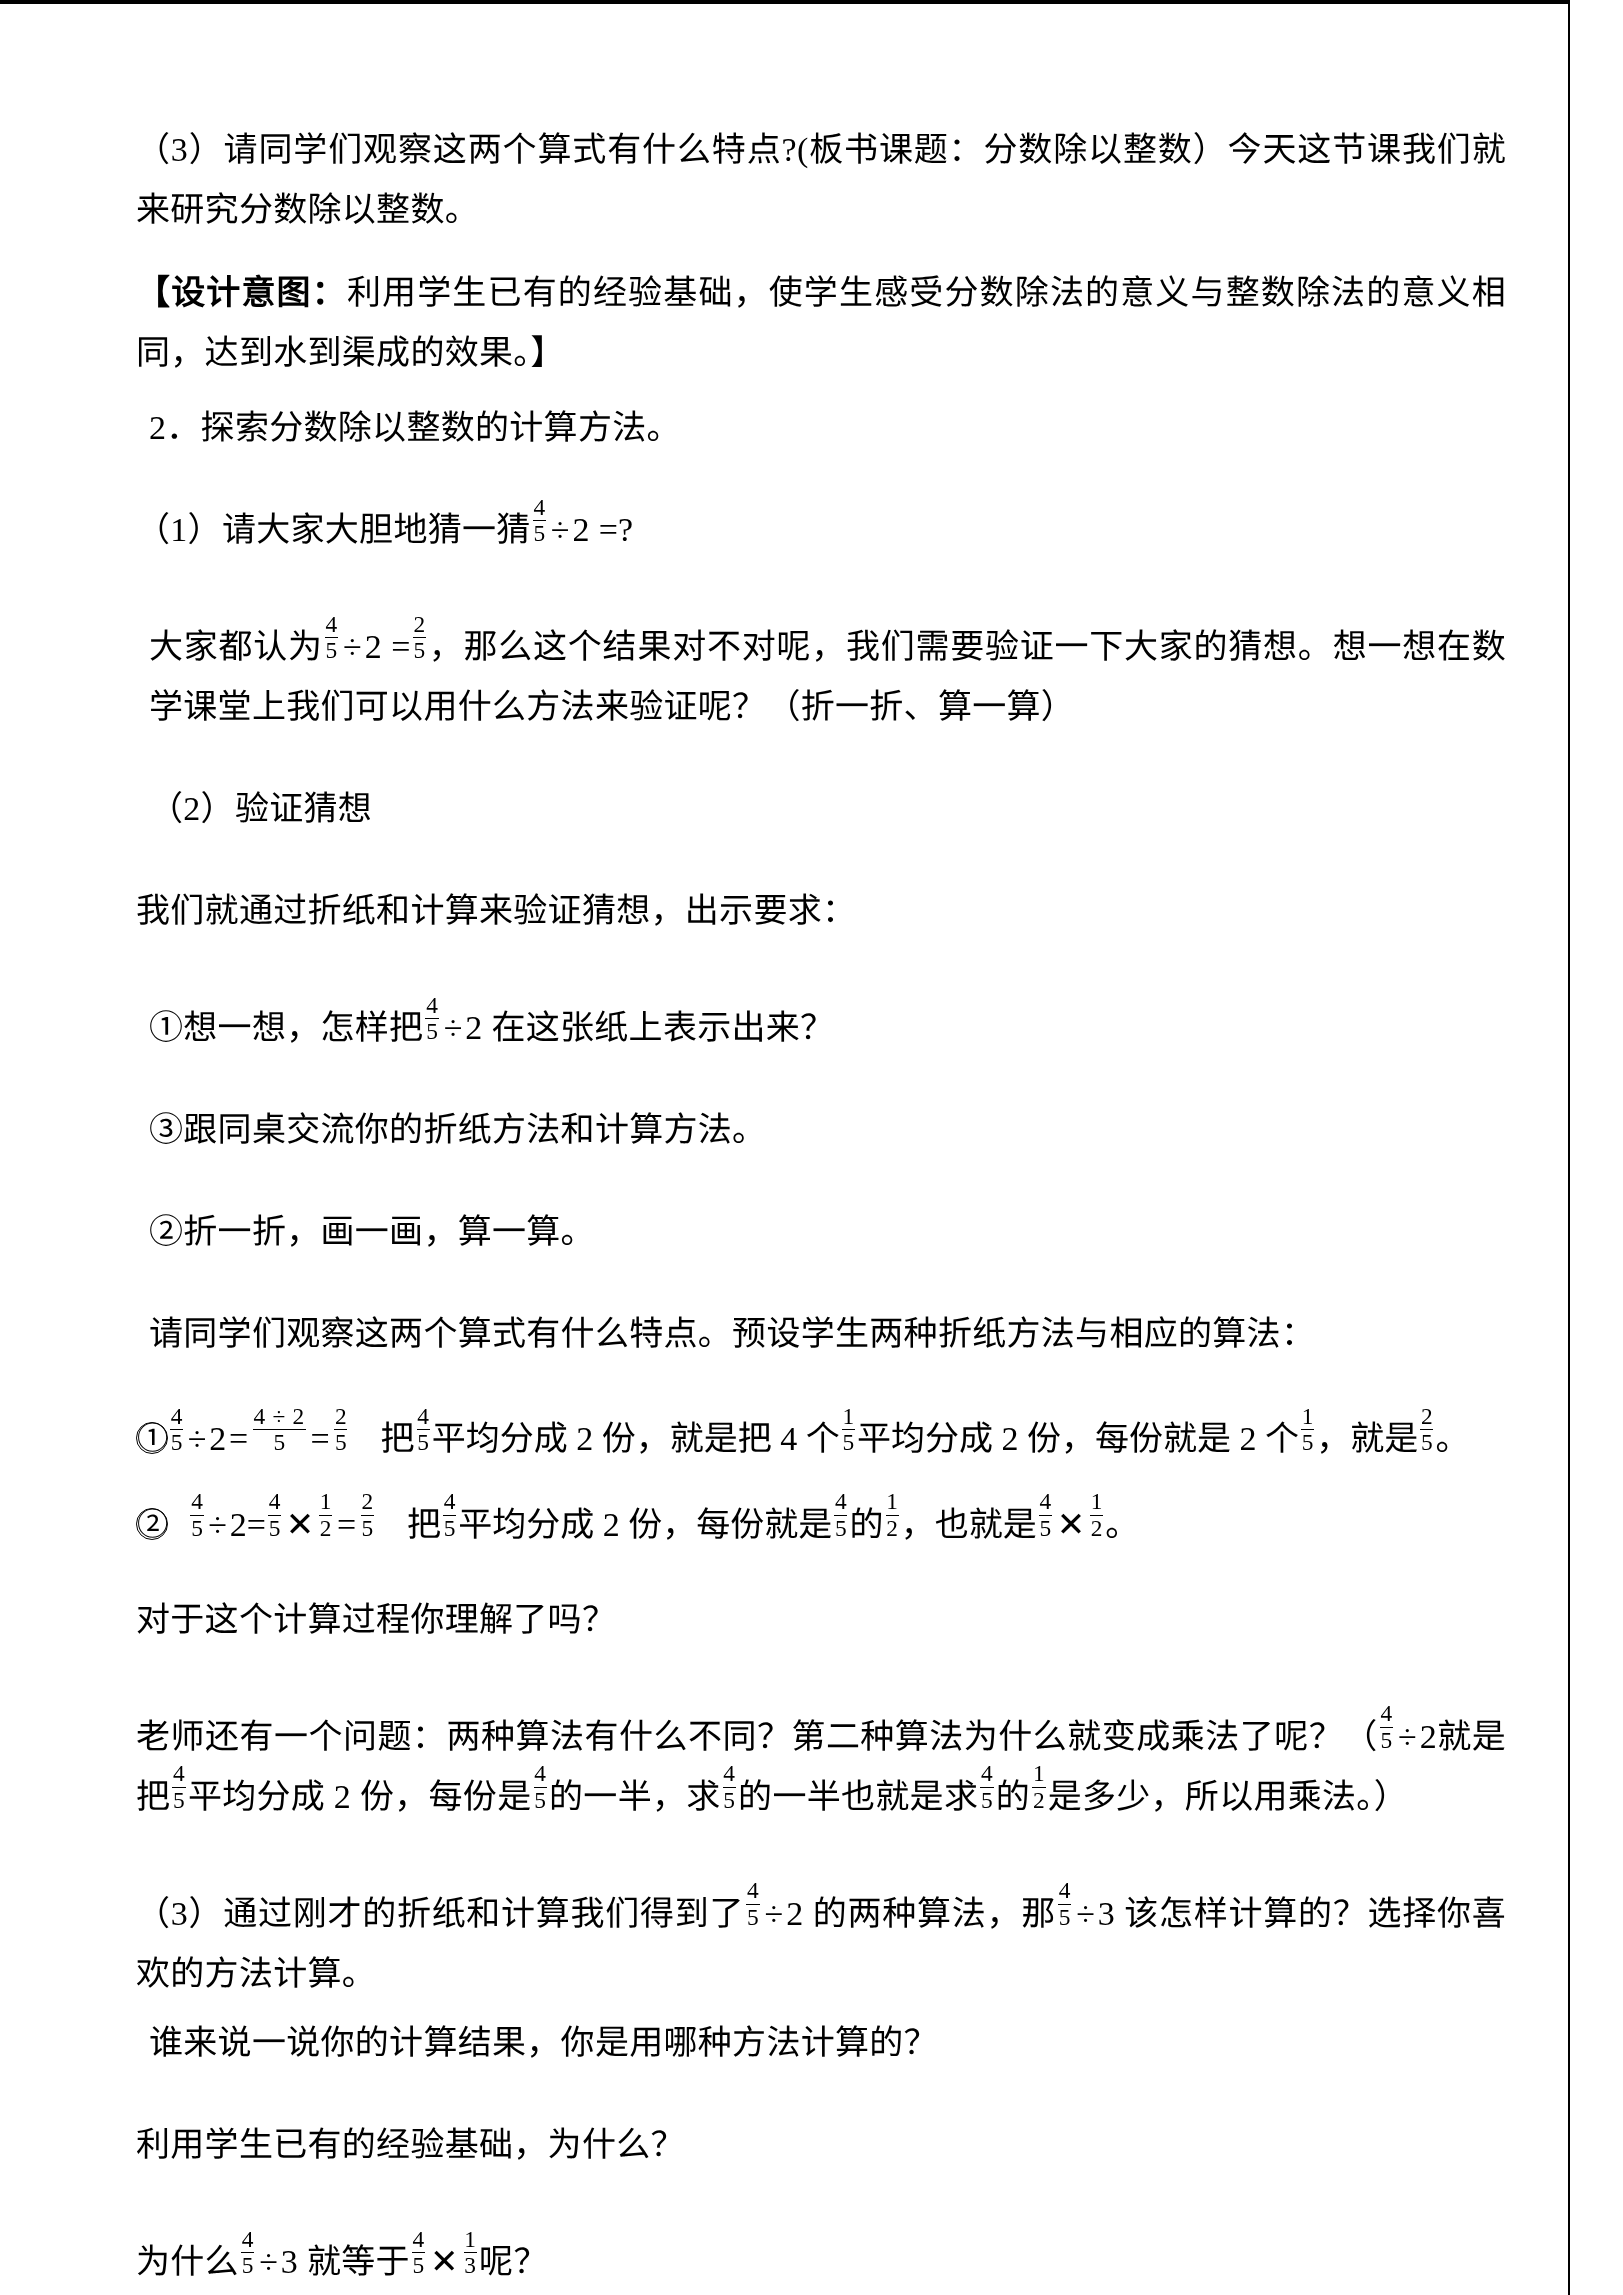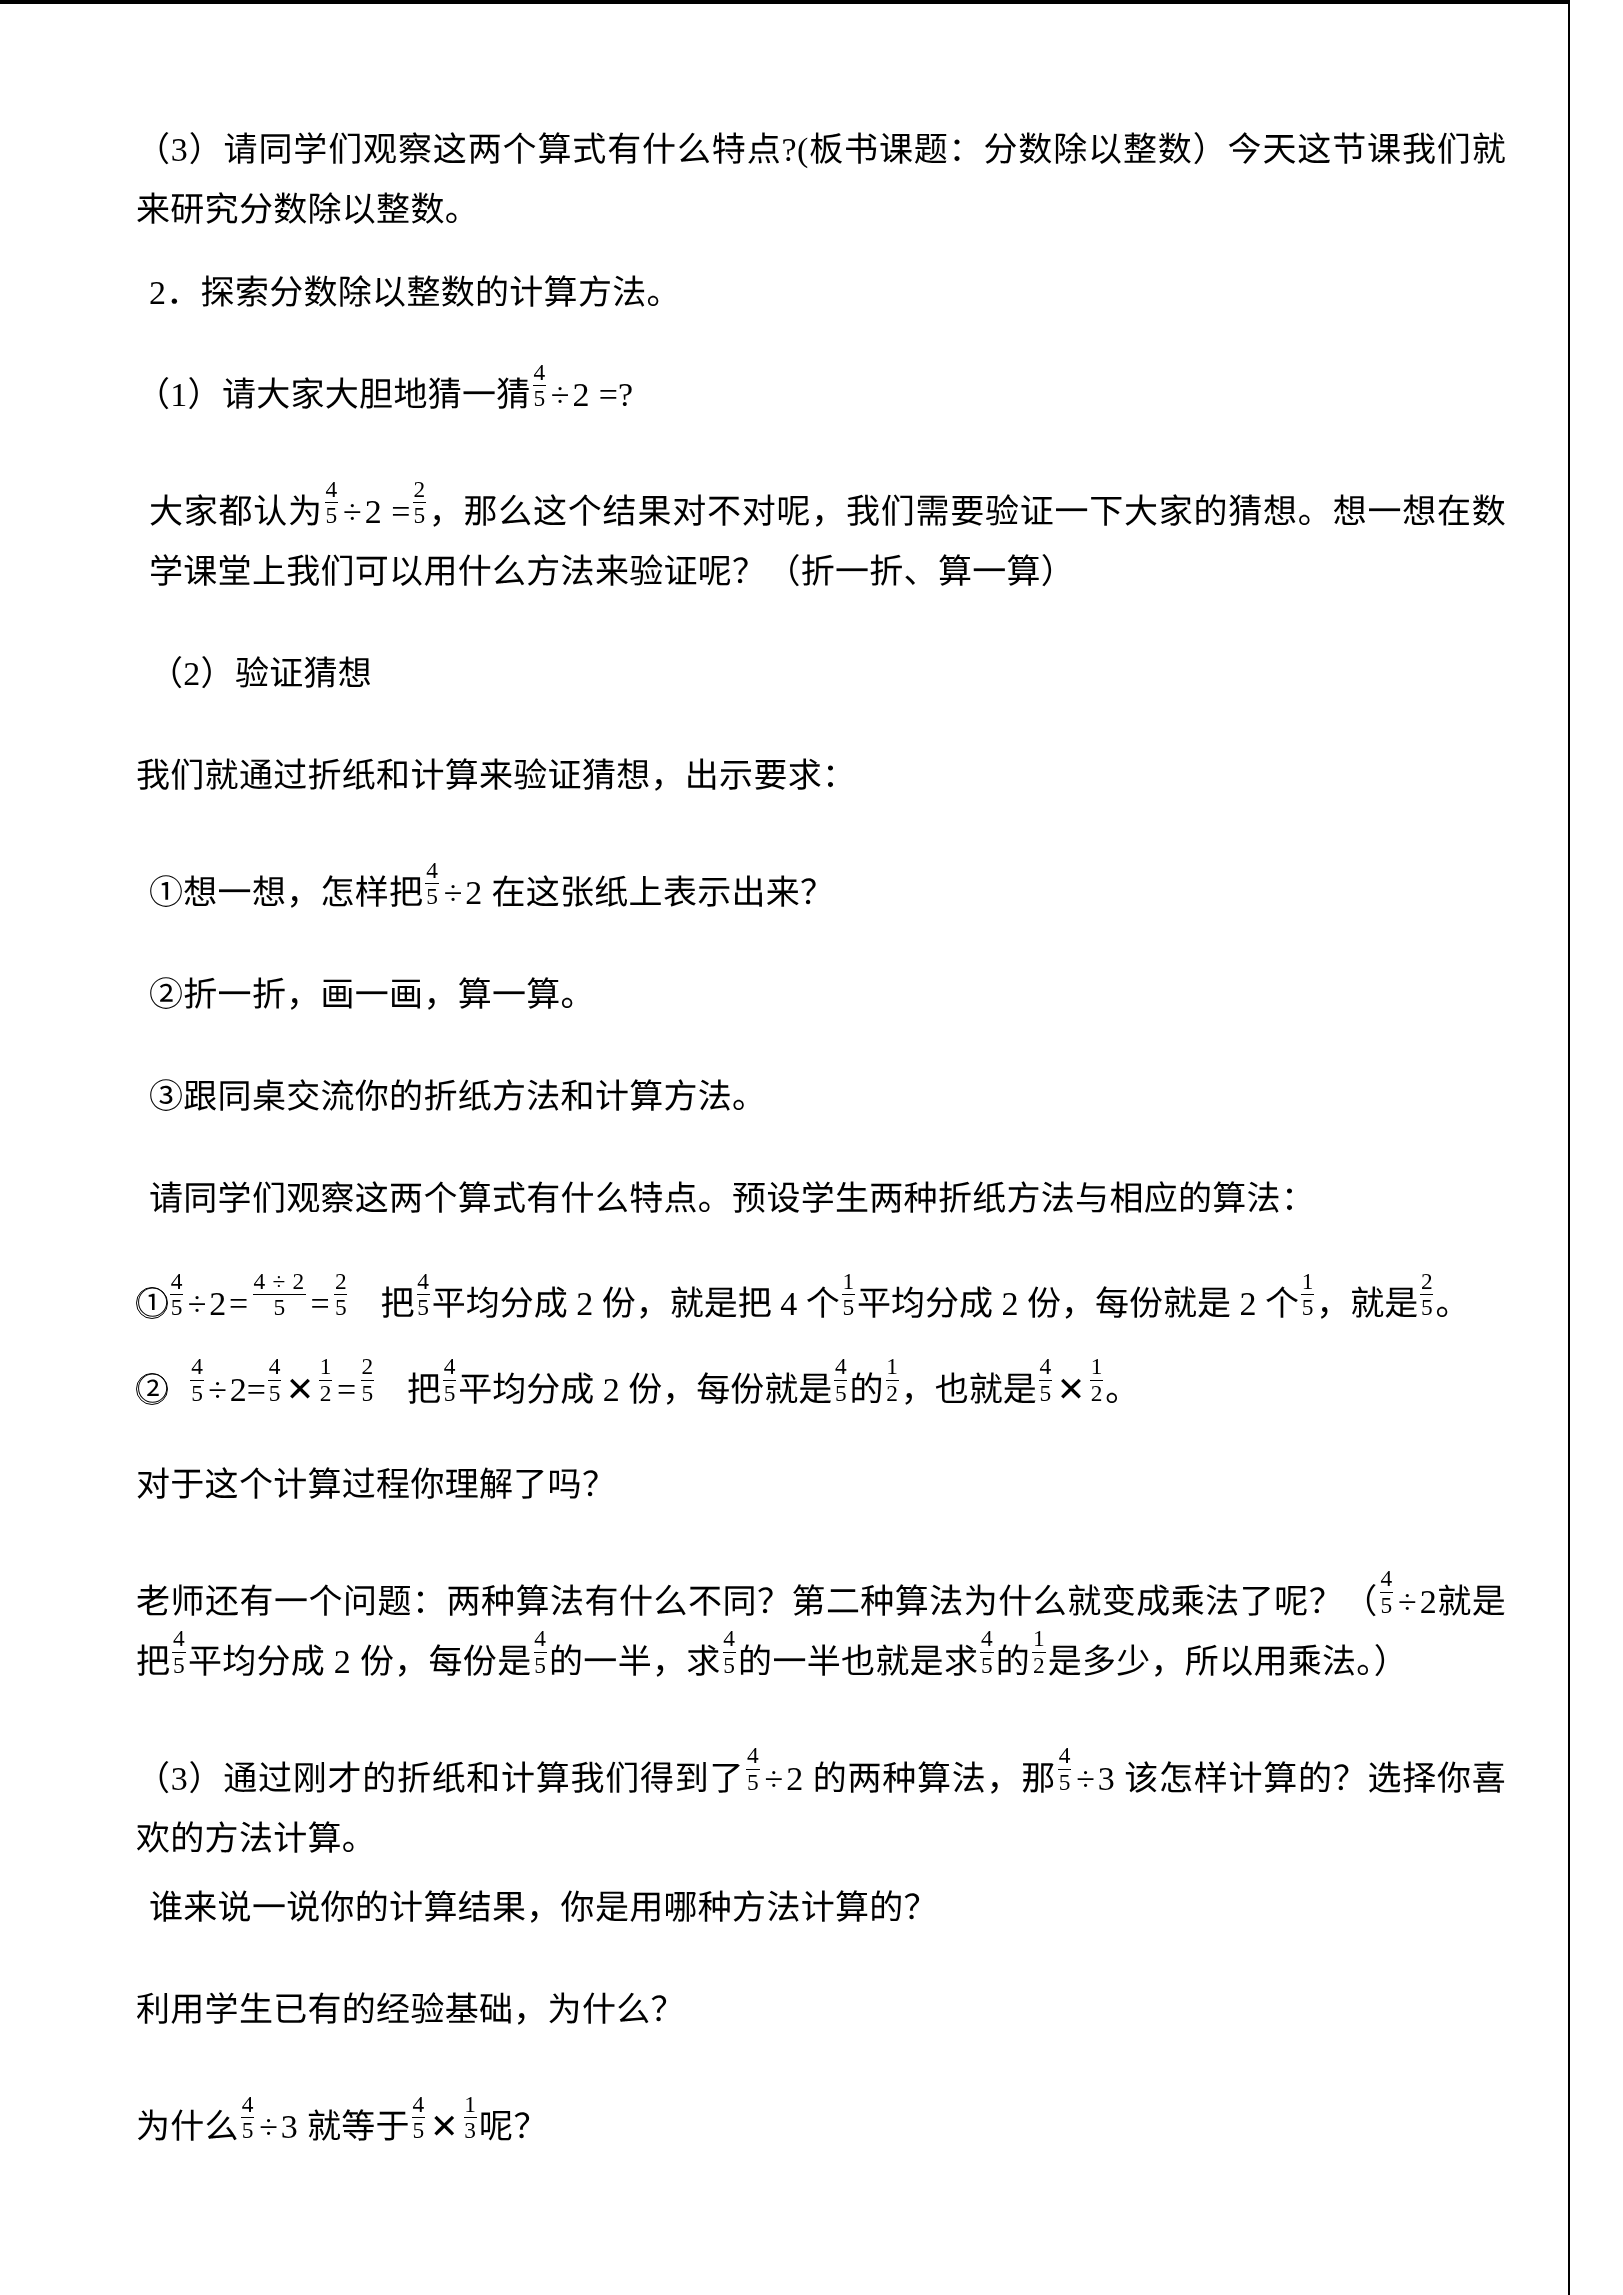--- a/index.html
+++ b/index.html
@@ -112,20 +112,23 @@
 </head>
 <body>
 
 <div class="page">
   <div class="content">
 
     <p class="para">
       <span>（3）请同学们观察这两个算式有什么特点?(板书课题：分数除以整数）今天这节课我们就来研究分数除以整数。</span>
     </p>
 
+    <p class="para gap-sm">
+      <span class="bold-head">【设计意图：</span><span>利用学生已有的经验基础，使学生感受分数除法的意义与整数除法的意义相同，达到水到渠成的效果。】</span>
+    </p>
 
     <p class="para gap-lg">
       <span>2．探索分数除以整数的计算方法。</span>
     </p>
 
     <p class="para gap-xl">
       <span>（1）请大家大胆地猜一猜</span><span class="frac"><span class="num">4</span><span class="bar"></span><span class="den">5</span></span><span class="op">÷</span><span>2</span>&nbsp;<span>=?</span>
     </p>
 
     <p class="para gap-lg">
@@ -138,25 +141,25 @@
 
     <p class="para gap-xl">
       <span> 我们就通过折纸和计算来验证猜想，出示要求：</span>
     </p>
 
     <p class="para gap-lg">
       <span>①想一想，怎样把</span><span class="frac"><span class="num">4</span><span class="bar"></span><span class="den">5</span></span><span class="op">÷</span><span>2 在这张纸上表示出来？</span>
     </p>
 
     <p class="para gap-lg">
-      <span>②折一折，画一画，算一算。</span>
+      <span>③跟同桌交流你的折纸方法和计算方法。</span>
     </p>
 
     <p class="para gap-lg">
-      <span>③跟同桌交流你的折纸方法和计算方法。</span>
+      <span>②折一折，画一画，算一算。</span>
     </p>
 
     <p class="para gap-lg">
       <span>请同学们观察这两个算式有什么特点。预设学生两种折纸方法与相应的算法：</span>
     </p>
 
     <p class="formula-line">
       <span class="circ">①</span><span class="frac"><span class="num">4</span><span class="bar"></span><span class="den">5</span></span><span class="op">÷</span><span>2</span><span class="op">=</span><span class="frac wide"><span class="num">4 ÷ 2</span><span class="bar"></span><span class="den">5</span></span><span class="op">=</span><span class="frac"><span class="num">2</span><span class="bar"></span><span class="den">5</span></span><span class="spacer-md"></span><span>把</span><span class="frac"><span class="num">4</span><span class="bar"></span><span class="den">5</span></span><span>平均分成 2 份，就是把 4 个</span><span class="frac"><span class="num">1</span><span class="bar"></span><span class="den">5</span></span><span>平均分成 2 份，每份就是 2 个</span><span class="frac"><span class="num">1</span><span class="bar"></span><span class="den">5</span></span><span>，就是</span><span class="frac"><span class="num">2</span><span class="bar"></span><span class="den">5</span></span><span>。</span>
     </p>
 

